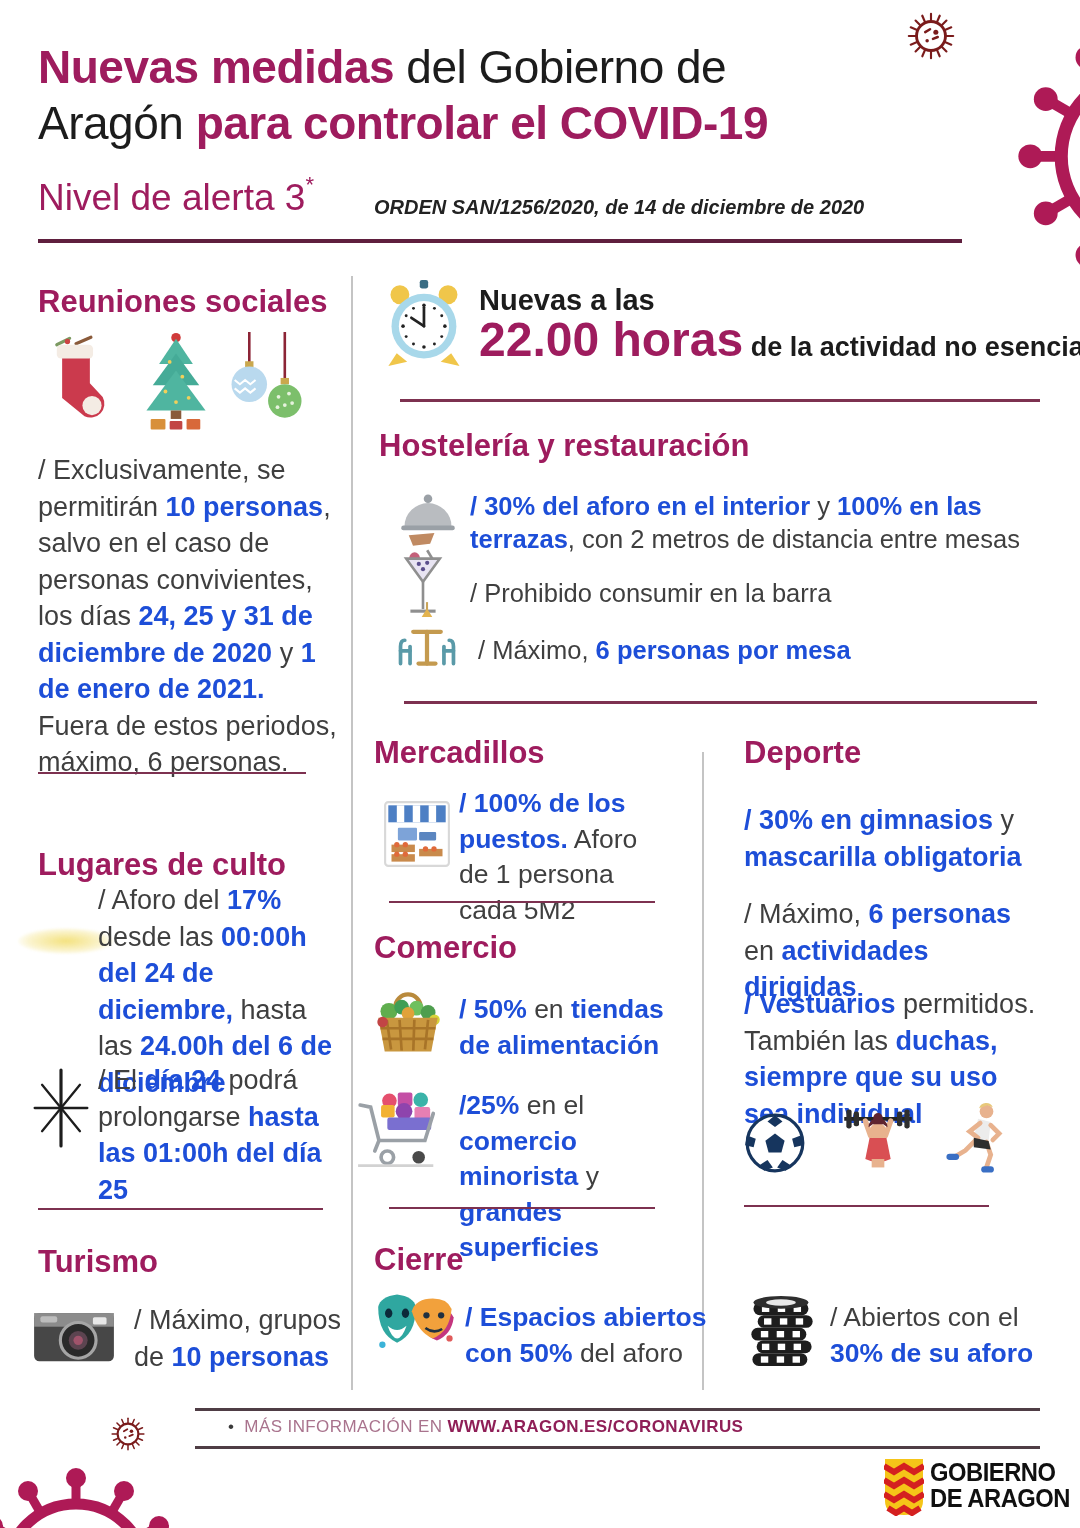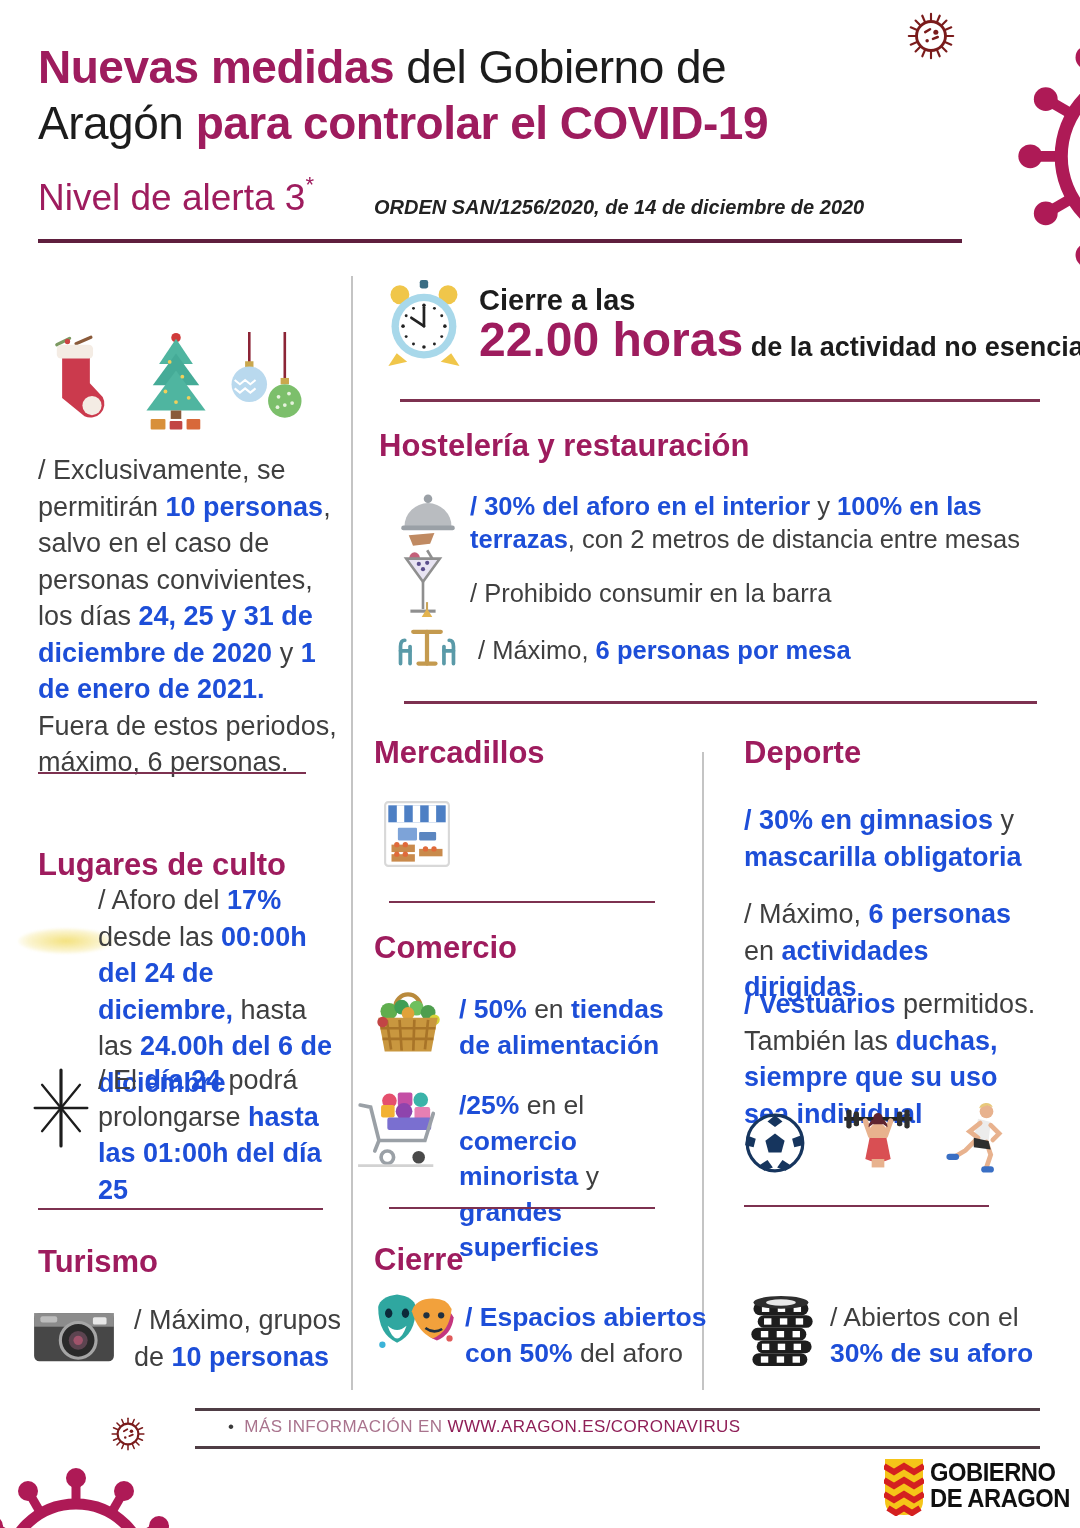--- a/index.html
+++ b/index.html
@@ -25,21 +25,21 @@
   .txt{font-size:26.5px;line-height:35.5px;color:var(--body);}
   .txt b{color:#1d4ed8;font-weight:700;}
   .txt27{font-size:27px;line-height:36.5px;}
   .txt25{font-size:25.5px;line-height:33px;}
   .cierre1{font-size:29px;font-weight:700;color:var(--ink);}
   .cierre-big{font-size:48px;font-weight:800;color:var(--accent);}
   .cierre-rest{font-size:27px;font-weight:700;color:var(--ink);}
   .ftext{font-size:17px;letter-spacing:.4px;white-space:nowrap;}
   .fbullet{color:#3a3a3a;margin-right:10px;}
   .fprefix{color:#a9738d;font-weight:500;}
-  .furl{color:#8f1f57;font-weight:400;}
+  .furl{color:#8f1f57;font-weight:700;}
   .logo-name{font-size:25px;line-height:26px;font-weight:800;color:#101010;
              letter-spacing:-0.5px;transform:scaleX(.95);transform-origin:left;}
   .glow{width:96px;height:26px;border-radius:50%;
         background:radial-gradient(ellipse at center,rgba(243,224,120,.95) 0%,rgba(243,224,120,.35) 55%,rgba(243,224,120,0) 75%);
         filter:blur(1px);}
 </style>
 </head>
 <body>
 
 <svg width="0" height="0" style="position:absolute" aria-hidden="true">
@@ -126,20 +126,21 @@
         <g transform="translate(44,48) scale(0.72)">
             <use href="#virusMini"></use>
           </g>
       </g>
     </g>
   </svg>
 
   <div class="abs vline" style="left:351px;top:276px;height:1114px;"></div>
   <div class="abs vline" style="left:702px;top:752px;height:638px;"></div>
 
+  <h2 style="left:38px;top:284px;">Reuniones sociales</h2>
 
   <svg class="abs" style="left:44px;top:334px;" width="64" height="94" viewBox="0 0 60 88">
     <g stroke-linecap="round">
         <line x1="12" y1="10" x2="24" y2="4" stroke="#7c9a62" stroke-width="3"></line>
         <line x1="30" y1="9" x2="44" y2="3" stroke="#8a5a3a" stroke-width="3"></line>
         <circle cx="22" cy="7" r="2.5" fill="#c44"></circle>
       </g>
     <path d="M17 20 h26 v26 l12 13 a13 13 0 0 1 -17 18 L17 60 Z" fill="#cb3a4d"></path>
     <rect x="12" y="10" width="34" height="13" rx="4" fill="#f4ece4"></rect>
     <circle cx="45" cy="67" r="9" fill="#f4ece4"></circle>
@@ -232,21 +233,21 @@
       <circle cx="30" cy="29" r="1.4"></circle>
         <circle cx="23" cy="36" r="1.4"></circle>
         <circle cx="23" cy="56" r="1.4"></circle>
         <circle cx="30" cy="63" r="1.4"></circle>
     </g>
     <g stroke="#222" stroke-width="2.6" stroke-linecap="round">
       <line x1="40" y1="46" x2="40" y2="28"></line>
         <line x1="40" y1="46" x2="28" y2="38"></line>
     </g>
   </svg>
-  <div class="abs cierre1" style="left:479px;top:284px;">Cierre a las</div>
+  <div class="abs cierre1" style="left:479px;top:284px;">Nuevas a las</div>
   <div class="abs" style="left:479px;top:312px;white-space:nowrap;"><span class="cierre-big">22.00 horas</span><span class="cierre-rest"> de la actividad no esencial</span></div>
 
   <div class="abs hr" style="left:400px;top:399px;width:640px;height:3px;"></div>
 
   <h2 style="left:379px;top:428px;">Hostelería y restauración</h2>
 
   <svg class="abs" style="left:398px;top:486px;" width="60" height="62" viewBox="0 0 56 58">
     <circle cx="28" cy="12" r="4" fill="#9aa0a6"></circle>
     <path d="M6 38 a22 22 0 0 1 44 0 Z" fill="#b9bcc0"></path>
     <rect x="3" y="37" width="50" height="4.5" rx="2" fill="#9aa0a6"></rect>
@@ -307,20 +308,21 @@
       </g>
     <g fill="#e06a3a">
         <circle cx="13" cy="42" r="2.5"></circle>
         <circle cx="21" cy="42" r="2.5"></circle>
         <circle cx="40" cy="46" r="2.5"></circle>
         <circle cx="48" cy="46" r="2.5"></circle>
         <circle cx="13" cy="51" r="2.5"></circle>
         <circle cx="21" cy="51" r="2.5"></circle>
       </g>
   </svg>
+  <p class="abs txt" style="left:459px;top:786px;width:208px;"><b>/ 100% de los puestos.</b><span> Aforo de 1 persona cada 5M2</span></p>
 
   <div class="abs hr" style="left:389px;top:901px;width:266px;"></div>
 
   <h2 style="left:374px;top:930px;">Comercio</h2>
   <svg class="abs" style="left:372px;top:990px;" width="72" height="66" viewBox="0 0 68 62">
     <path d="M22 16 a12 12 0 0 1 24 0" fill="none" stroke="#b98a3c" stroke-width="4"></path>
     <g>
         <circle cx="16" cy="20" r="8" fill="#5fae4e"></circle>
         <circle cx="28" cy="16" r="7" fill="#3f9e55"></circle>
         <circle cx="42" cy="17" r="7" fill="#6fc05e"></circle>

